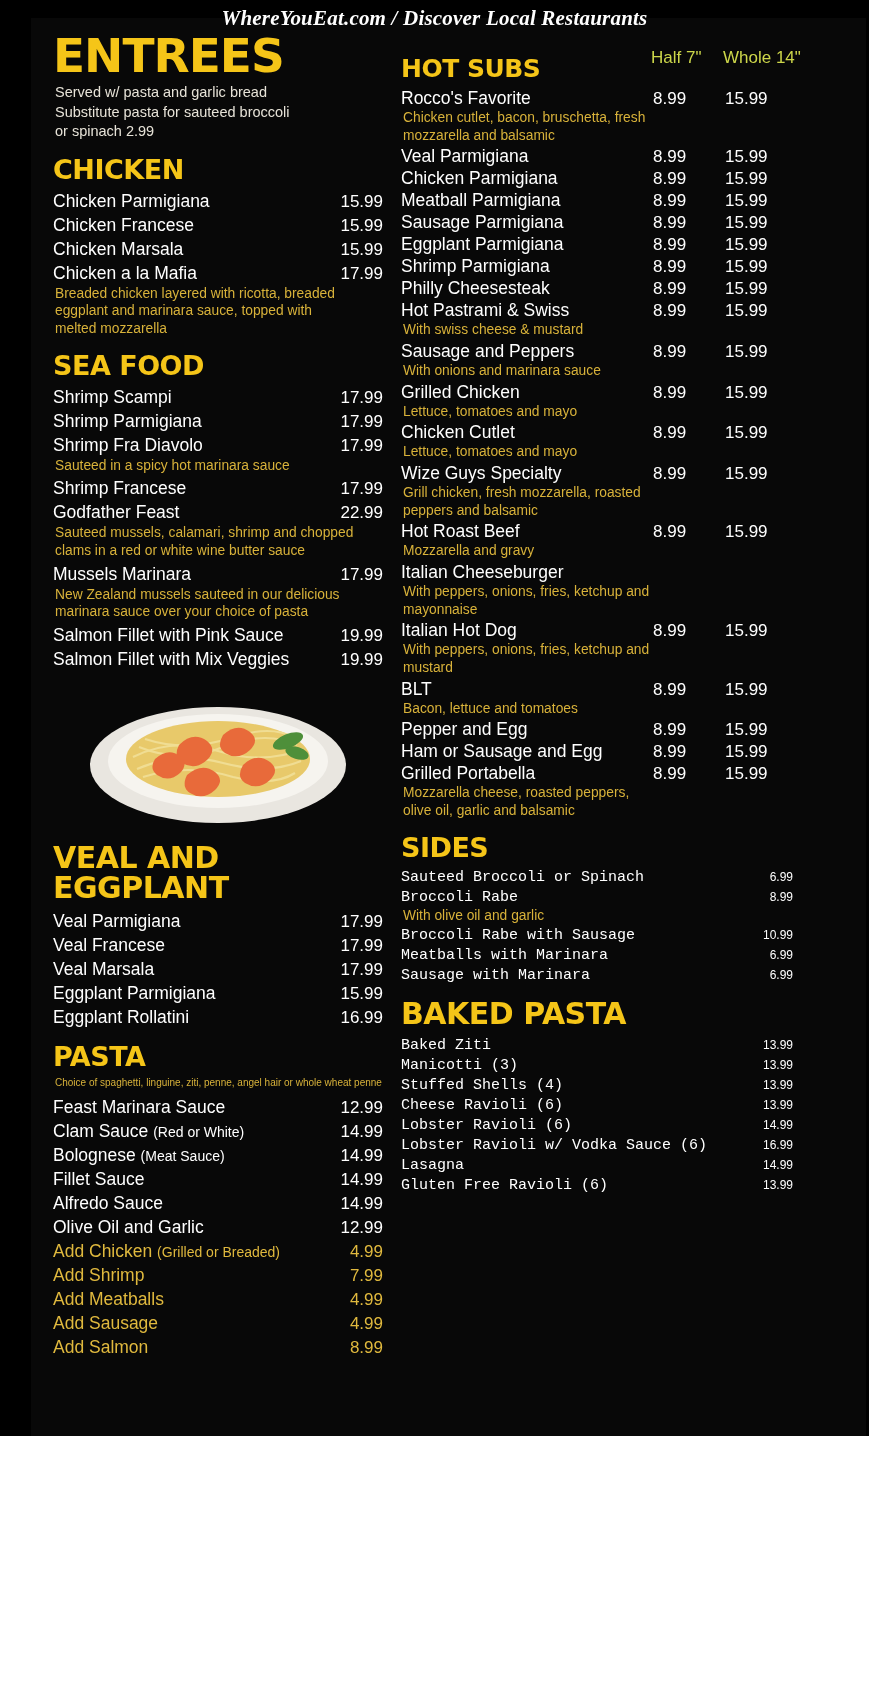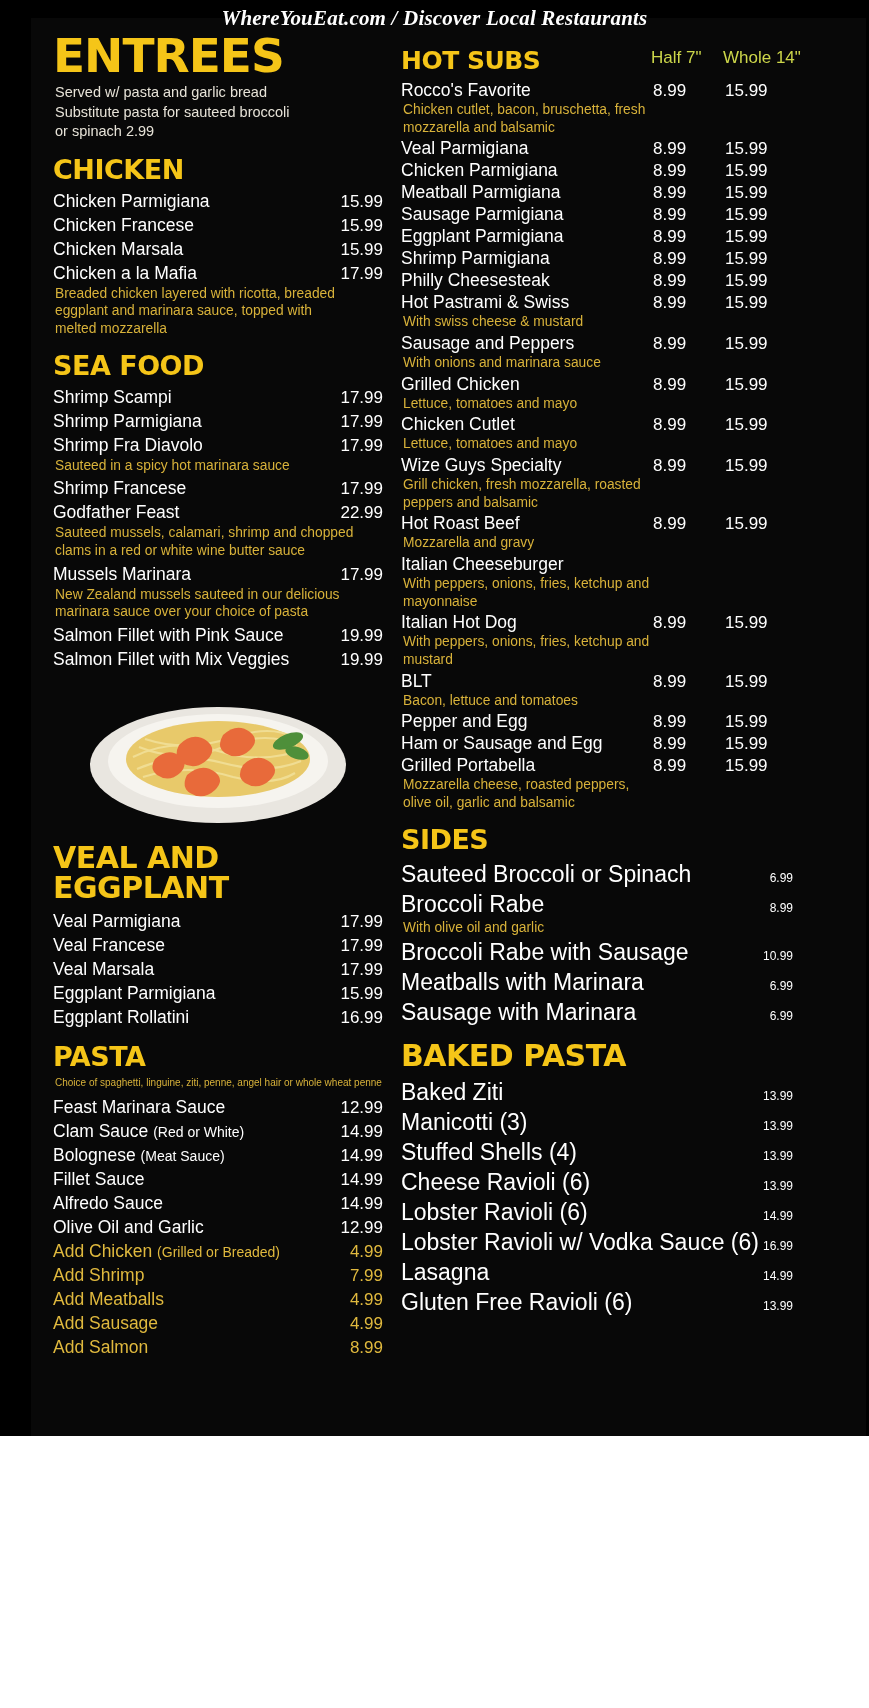--- a/index.html
+++ b/index.html
@@ -173,22 +173,23 @@
   .colhead .ch1 { width: 72px; }
   
   .sitem {
     display: flex;
     align-items: baseline;
     padding: 2px 0 1px 0;
     width: 392px;
   }
   .sitem .nm {
     color: #ffffff;
-    font-size: 23px;
+    font-size: 15px;
     flex: 0 0 auto;
+    font-family: Liberation Mono, monospace;
   }
   .sitem .fill { flex: 1 1 auto; }
   .sitem .pr {
     color: #ffffff;
     font-size: 12px;
     flex: 0 0 auto;
   }
   
   .img-shrimp {
     position: relative;
@@ -404,21 +405,21 @@
           <span class="nm"><span>Add Salmon</span><span class="paren"></span></span>
           <span class="fill"></span>
           <span class="pr">8.99</span>
         </div>
       </div>
 
     </div>
 
     <div class="col-right">
 
-      <div class="h-sec sm" style="margin-top:0;">HOT SUBS</div>
+      <div class="h-sec sm" style="margin-top:8px;">HOT SUBS</div>
       <div class="colhead">
         <span class="ch ch1">Half 7"</span>
         <span class="ch">Whole 14"</span>
       </div>
 
       <div>
         <div class="ritem">
           <span class="nm">Rocco's Favorite</span>
           <span class="p1">8.99</span>
           <span class="p2">15.99</span>

